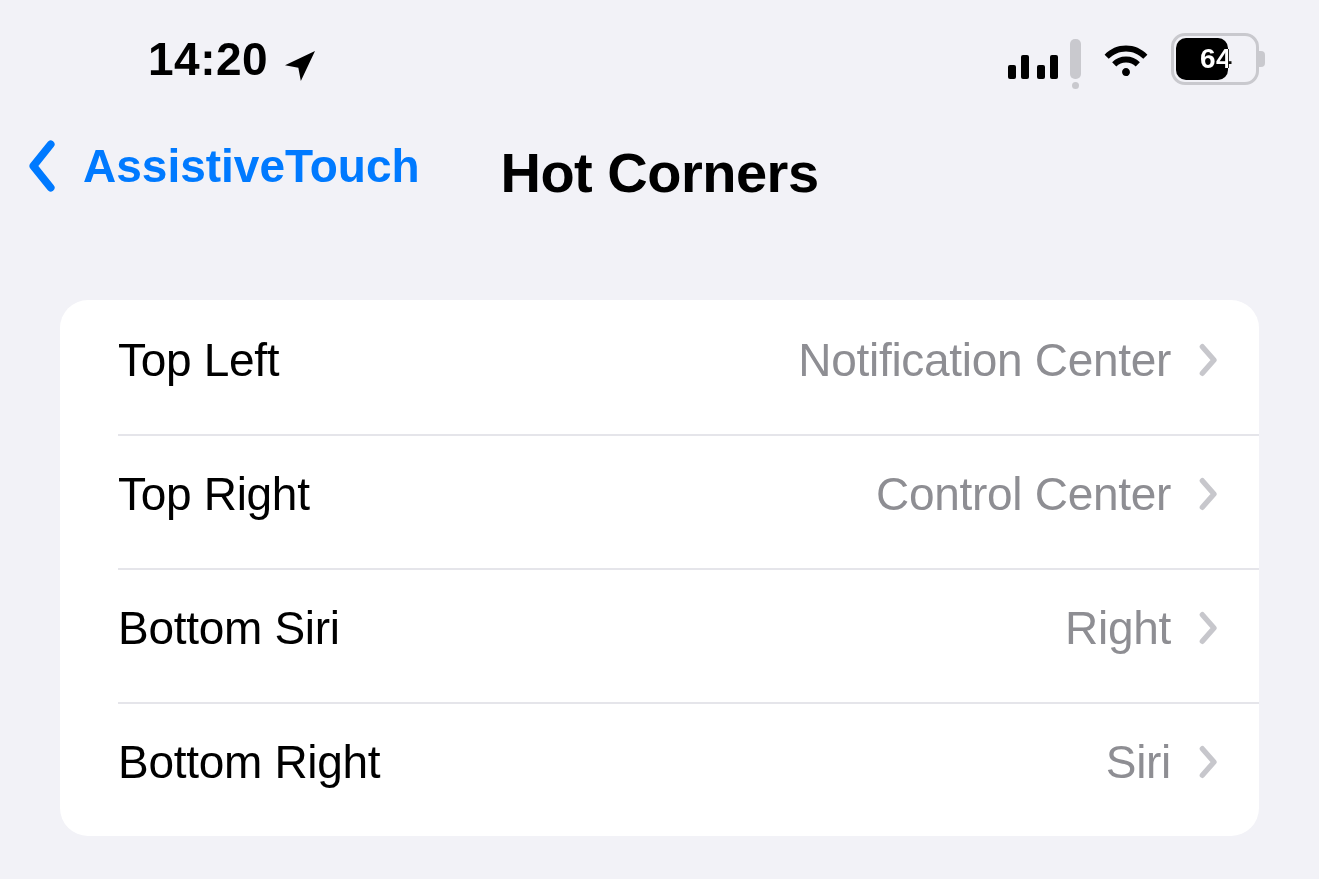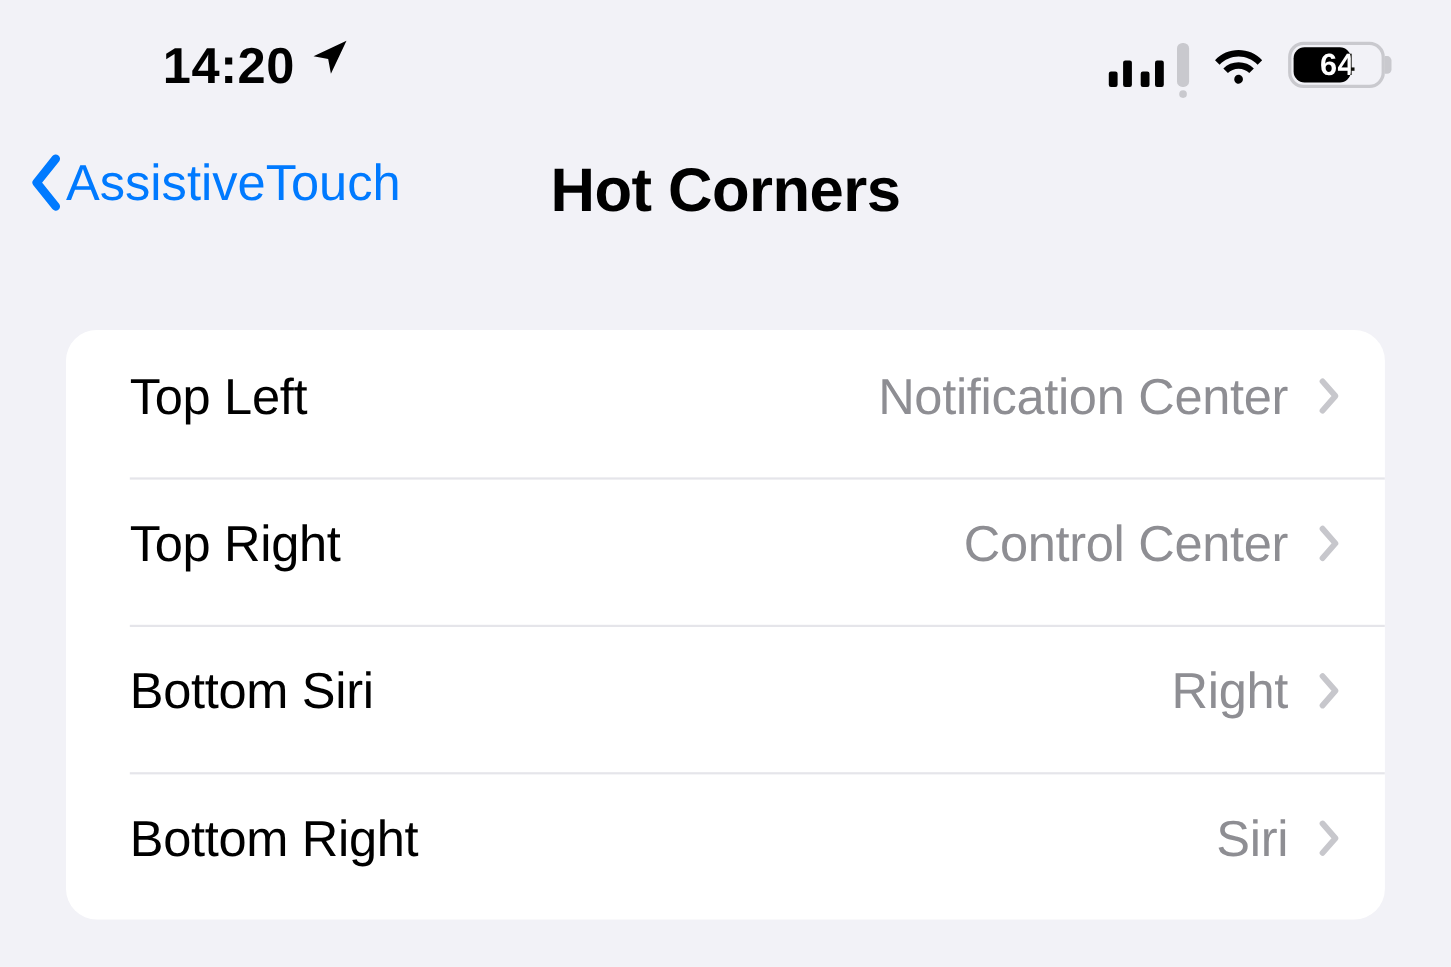--- a/index.html
+++ b/index.html
@@ -21,21 +21,21 @@
   
   .status-bar {
     display: flex;
     align-items: center;
     justify-content: space-between;
     height: 118px;
     padding: 0 60px 0 148px;
   }
   .status-left {
     display: flex;
-    align-items: flex-start;
+    align-items: flex-end;
     gap: 12px;
   }
   .status-time {
     font-size: 46px;
     font-weight: 700;
     letter-spacing: 0.5px;
   }
   .location-icon svg { display: block; }
 
   .status-right {
@@ -79,21 +79,21 @@
     height:7px;
     background:#c9c9ce;
     border-radius:50%;
   }
 
   .wifi-icon svg { display:block; }
 
   .battery {
     position: relative;
     width: 88px;
-    height: 42px;
+    height: 52px;
     border: 3px solid #c9c9ce;
     border-radius: 14px;
     display: flex;
     align-items: center;
   }
   .battery::after {
     content: "";
     position: absolute;
     right: -9px;
     top: 50%;
@@ -131,24 +131,24 @@
     display: flex;
     align-items: center;
   }
   .back-button {
     position: absolute;
     left: 24px;
     top: 0;
     bottom: 12px;
     display: flex;
     align-items: center;
-    gap: 0;
+    gap: 23px;
     color: #007aff;
     font-size: 46px;
-    font-weight: 400;
+    font-weight: 700;
     cursor: pointer;
   }
   .back-button svg { display:block; }
   .nav-title {
     margin: 0 auto;
     font-size: 56px;
     font-weight: 600;
     letter-spacing: -0.5px;
   }
 

